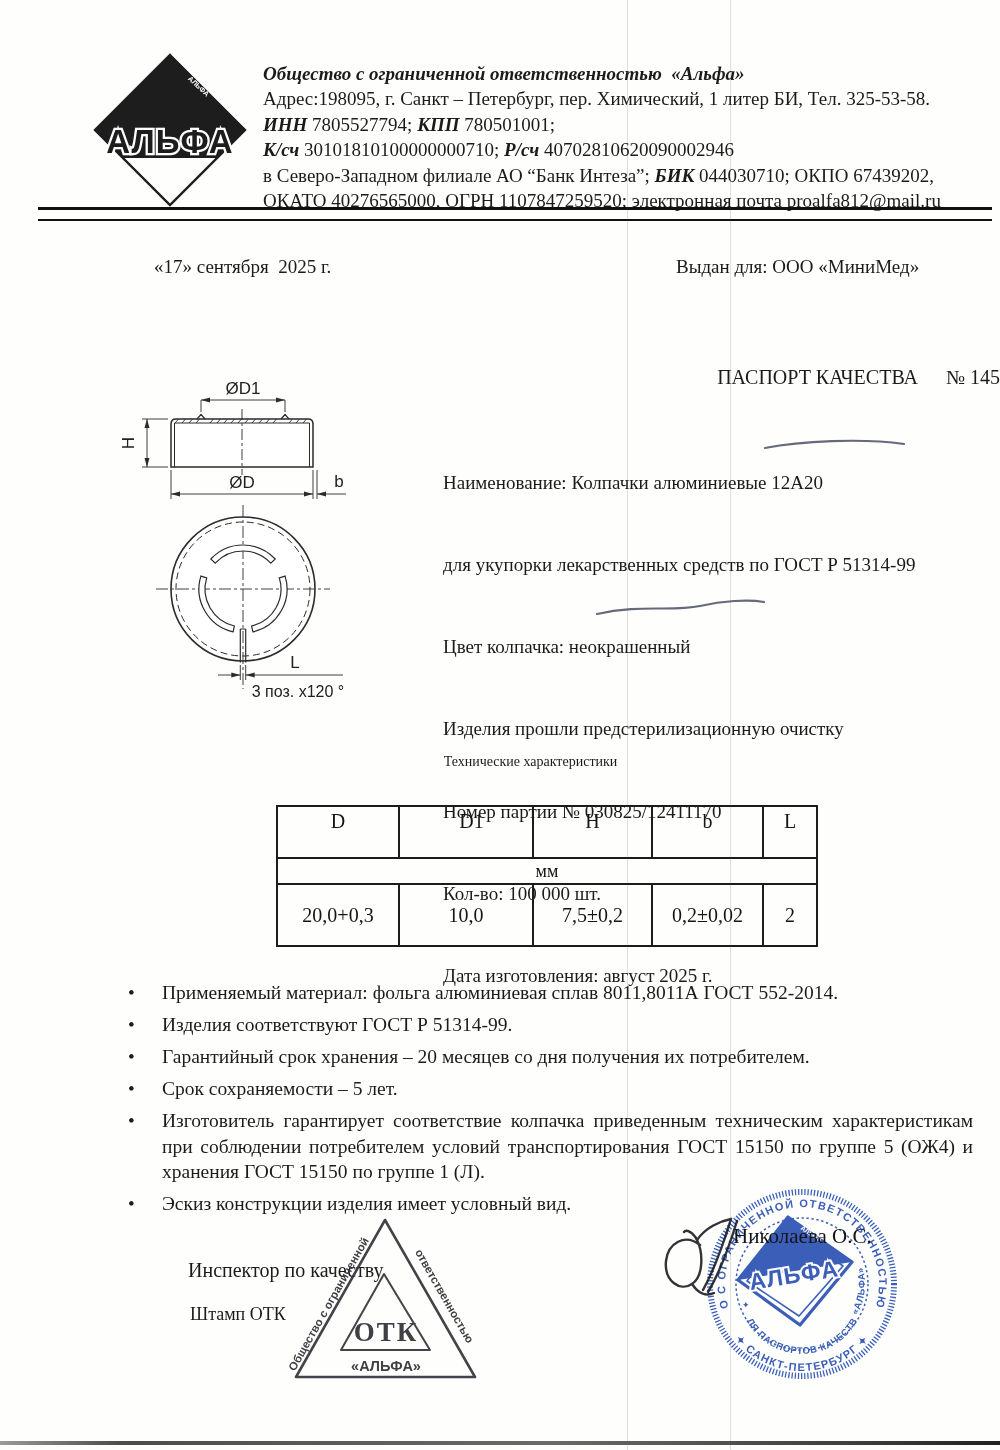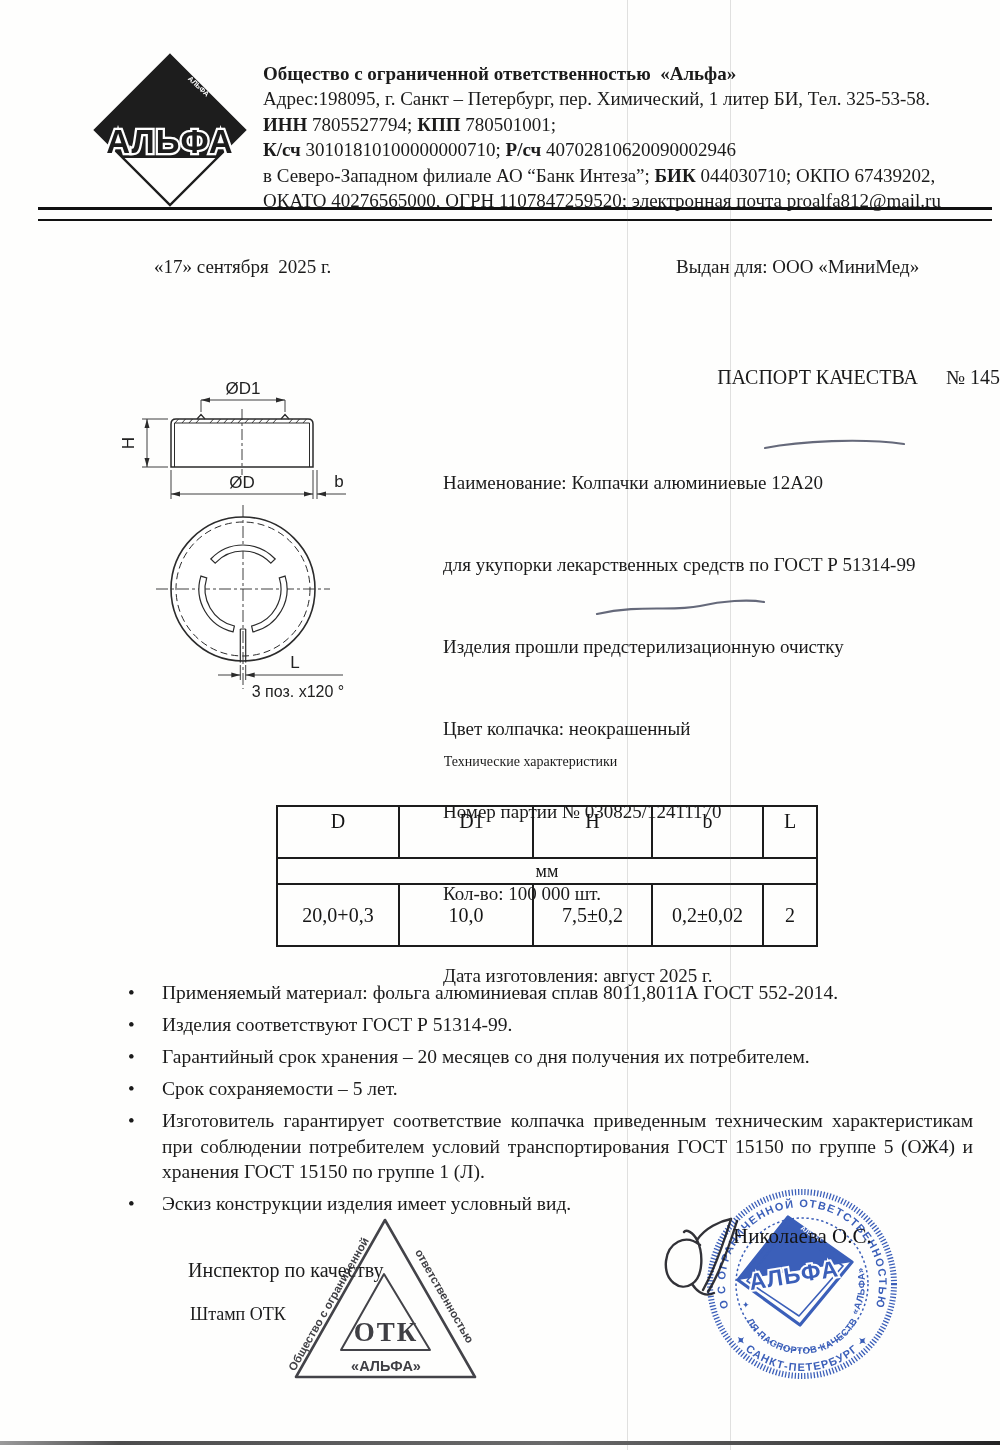--- a/index.html
+++ b/index.html
@@ -2,21 +2,21 @@
 <html><head>
 <meta charset="utf-8">
 <style>
   html,body{margin:0;padding:0;background:#e8e8e8;}
   .page{
     position:relative;width:1000px;height:1450px;margin:0 auto;
     background:#fefefd;overflow:hidden;
     font-family:"Liberation Serif",serif;color:#1b1b1b;
   }
   .t{position:absolute;white-space:pre-wrap;line-height:1.32;}
-  .b{font-weight:bold;}
+  .b{font-weight:bold;font-style:italic;}
   .u{text-decoration:underline;}
   
   .hdr{position:absolute;left:263px;top:61px;width:720px;font-size:19px;line-height:25.4px;}
   .hdr .row{white-space:pre-wrap;}
   .rule2{position:absolute;left:38px;top:207px;width:954px;height:9px;
          border-top:3px solid #111;border-bottom:2px solid #111;}
   
   table.spec{border-collapse:collapse;table-layout:fixed;}
   table.spec td{border:2px solid #1c1c1c;text-align:center;font-family:"Liberation Serif",serif;color:#151515;}
   td.hcell{height:46px;vertical-align:top;padding-top:3px;font-size:20px;}
@@ -116,22 +116,22 @@
     <path d="M 122.3 288 L 122.3 303 M 127.7 288 L 127.7 303 M 100 298 L 122.3 298 M 127.7 298 L 225 298" stroke-width="0.9"></path>
     <polygon points="122.3,298 113.3,295.5 113.3,300.5" fill="#2b2b2b" stroke="none"></polygon>
     <polygon points="127.7,298 136.7,295.5 136.7,300.5" fill="#2b2b2b" stroke="none"></polygon>
     <text x="177" y="291" font-size="17" text-anchor="middle" fill="#222" stroke="none">L</text>
     <text x="180" y="320" font-size="16" text-anchor="middle" fill="#222" stroke="none">3 поз. х120 °</text>
   </svg>
 
   <div class="t" style="left:443px;top:414px;width:545px;font-size:19px;line-height:27.4px;">
     <div><span>Наименование: Колпачки алюминиевые </span><span>12А20</span></div>
     <div>для укупорки лекарственных средств по ГОСТ Р 51314-99</div>
+    <div>Цвет колпачка: неокрашенный</div>
     <div>Изделия прошли предстерилизационную очистку</div>
-    <div>Цвет колпачка: неокрашенный</div>
     <div>Номер партии № 030825/12411170</div>
     <div>Кол-во: 100 000 шт.</div>
     <div>Дата изготовления: август 2025 г.</div>
   </div>
 
   <div class="t" style="left:276px;top:753px;width:509px;text-align:center;font-size:14px;">Технические характеристики</div>
   <table class="spec" style="position:absolute;left:276px;top:805px;width:509px;">
     <tbody>
         <tr>
       <td class="hcell" style="width:118px;">D</td>

